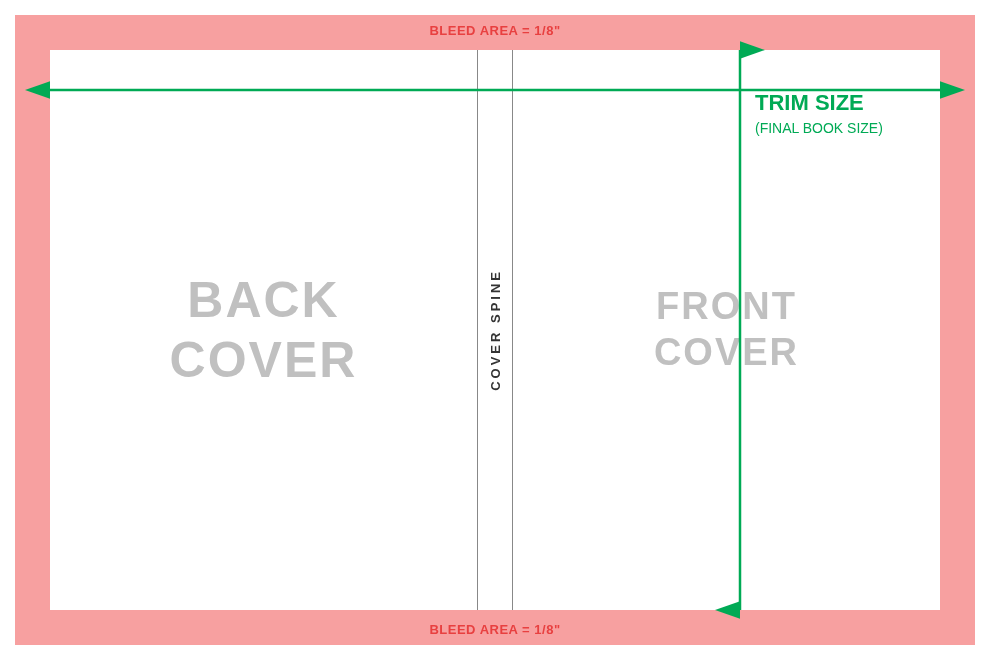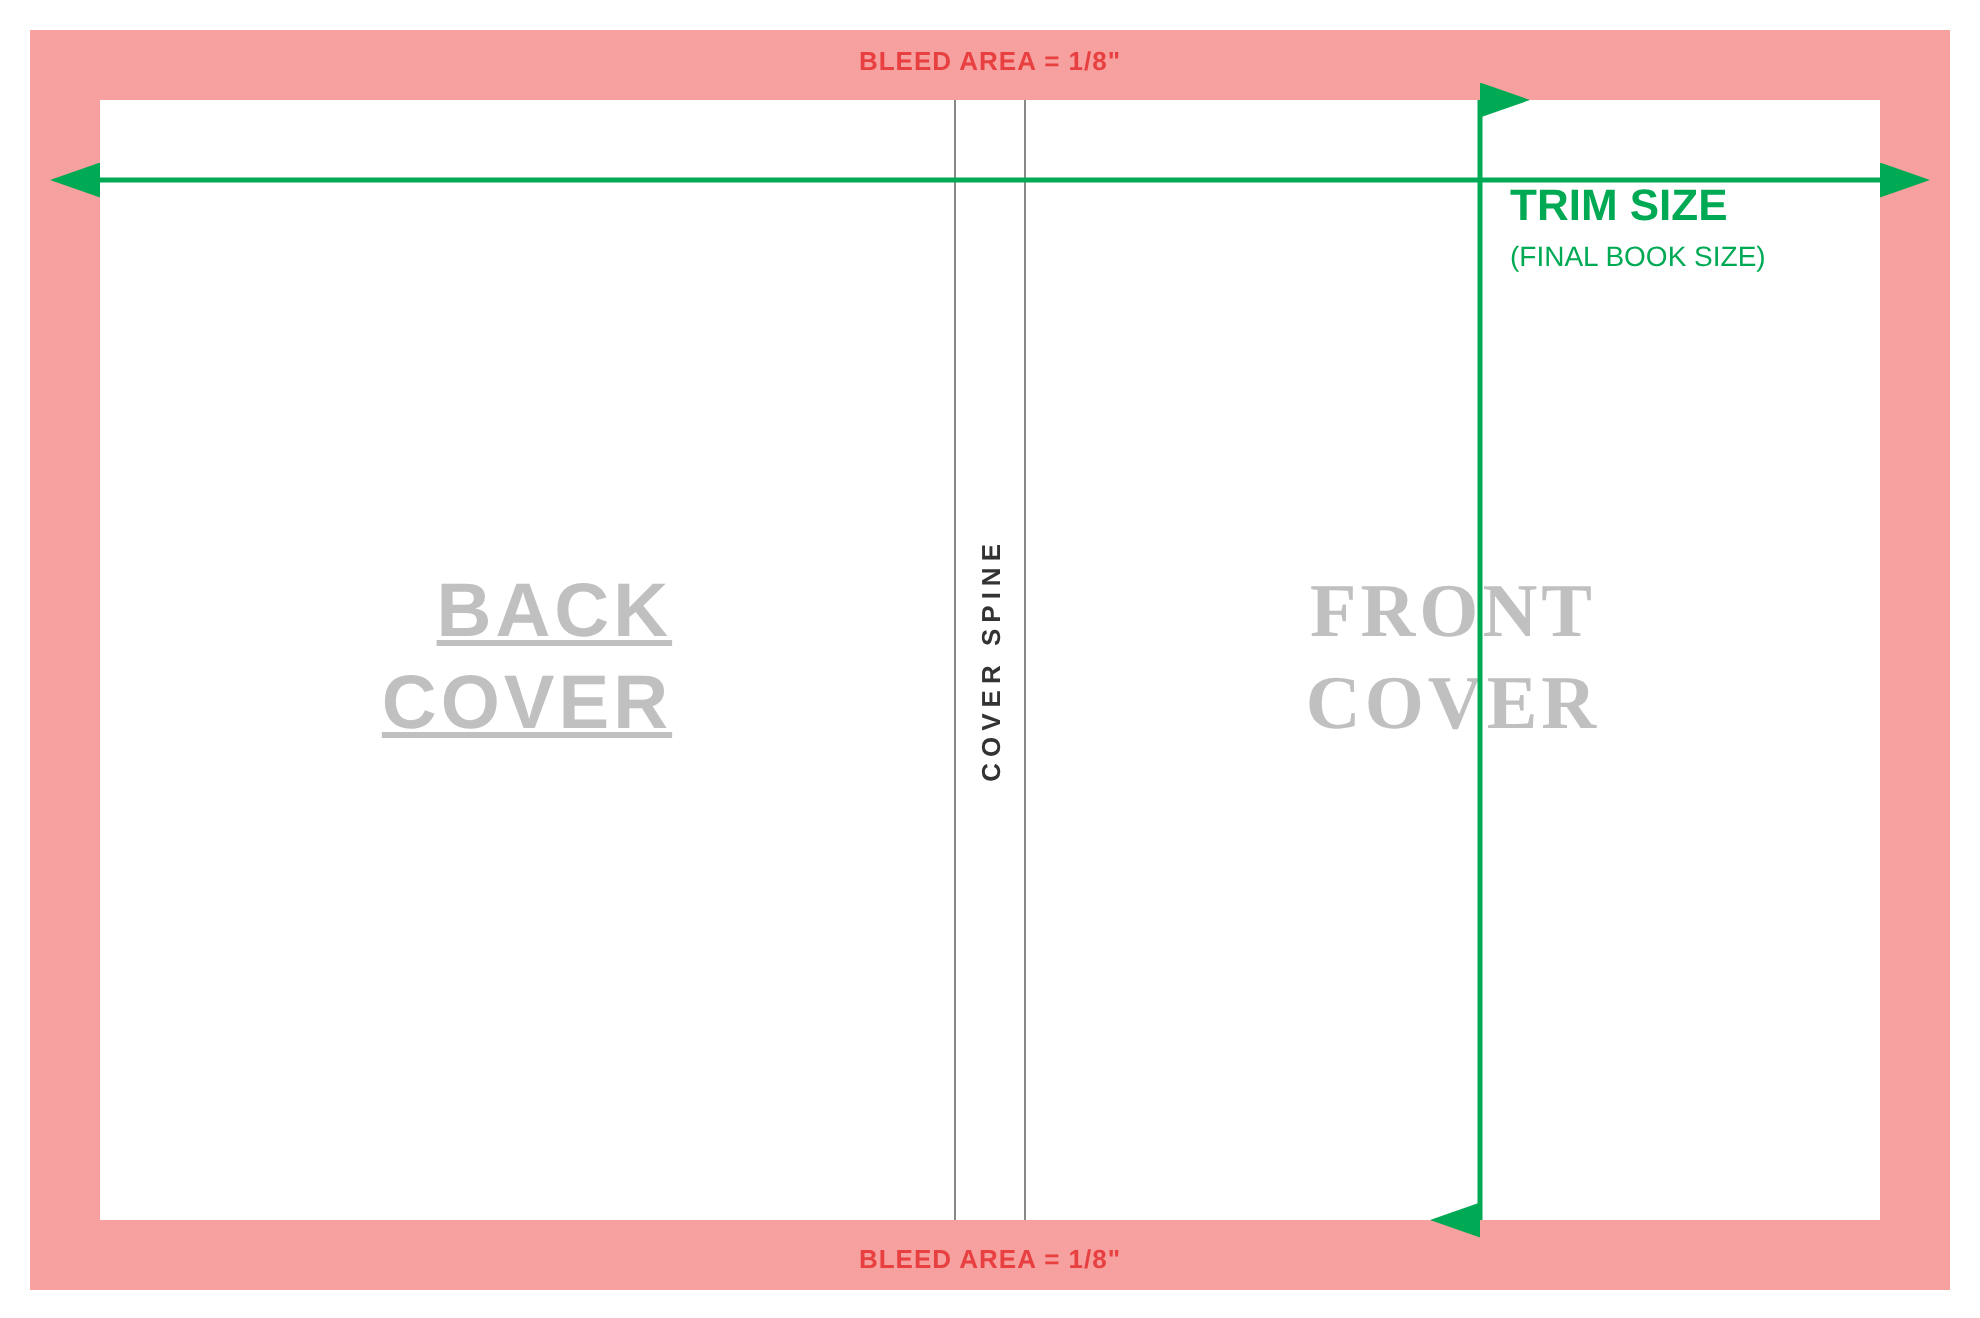--- a/index.html
+++ b/index.html
@@ -73,26 +73,25 @@
 
     
     .back-cover {
       flex: 1;
       display: flex;
       align-items: center;
       justify-content: center;
     }
     .back-cover-text {
       color: #c0c0c0;
-      font-size: 38px;
+      font-size: 50px;
       font-weight: bold;
-      text-align: right;
+      text-align: center;
       line-height: 1.2;
       letter-spacing: 2px;
-      text-decoration: underline;
     }
 
     
     .spine {
       width: 36px;
       border-left: 1.5px solid #888;
       border-right: 1.5px solid #888;
       display: flex;
       align-items: center;
       justify-content: center;
@@ -115,21 +114,20 @@
       align-items: center;
       justify-content: center;
     }
     .front-cover-text {
       color: #c0c0c0;
       font-size: 38px;
       font-weight: bold;
       text-align: center;
       line-height: 1.2;
       letter-spacing: 2px;
-      font-family: Liberation Serif, serif;
     }
 
     
     .arrows-overlay {
       position: absolute;
       top: 0;
       left: 0;
       width: 100%;
       height: 100%;
       pointer-events: none;

